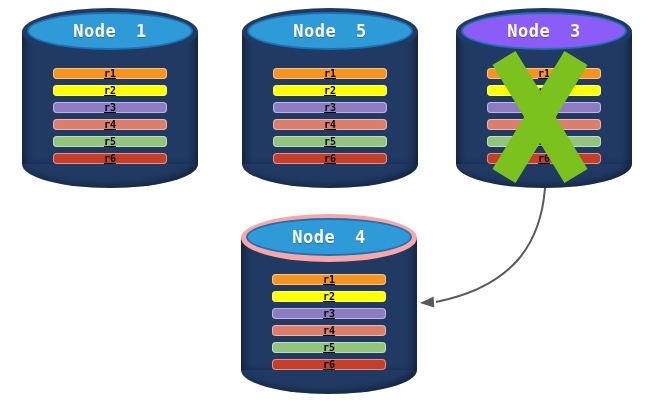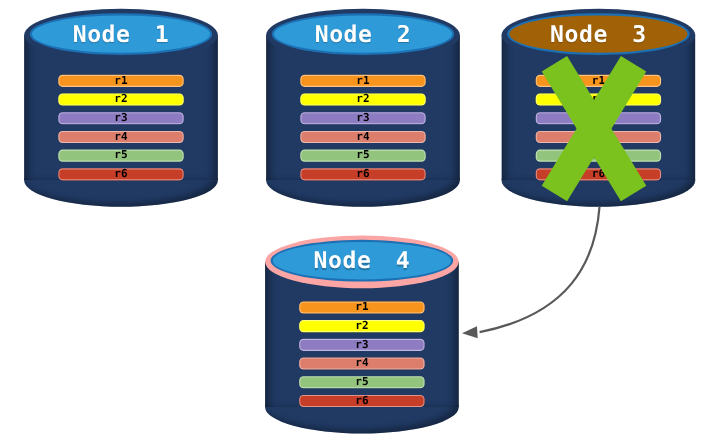--- a/index.html
+++ b/index.html
@@ -33,28 +33,28 @@
   }
   .cyl-top-inner{
     position:absolute;left:5px;right:5px;top:4px;bottom:6px;
     border-radius:50%;
     background:#2E9AD8;
     border:2px solid #1C70B4;
     display:flex;align-items:center;justify-content:center;
   }
   .node-label{
     font-family:"DejaVu Sans Mono","Liberation Mono",monospace;
-    font-weight:bold;font-size:21px;color:#ffffff;
+    font-weight:bold;font-size:17px;color:#ffffff;
     word-spacing:9px;letter-spacing:0.5px;
     text-shadow:0 1px 1px rgba(0,0,0,.25);
     white-space:nowrap;
   }
 
   
-  .rows{position:absolute;left:31px;right:31px;top:60px;}
+  .rows{position:absolute;left:31px;right:31px;top:60px;text-decoration:underline;}
   .row{
     height:11px;margin-bottom:6px;border-radius:4px;
     display:flex;align-items:center;justify-content:center;
     box-shadow:inset 0 0 0 1px rgba(255,255,255,.45);
   }
   .row span{
     font-family:"DejaVu Sans Mono","Liberation Mono",monospace;
     font-weight:bold;font-size:10px;line-height:11px;color:#000000;
   }
 
@@ -94,21 +94,21 @@
           <span>r6</span>
         </div>
     </div>
   </div>
 
   <div class="node" style="left:242px;top:8px;">
     <div class="cyl-bottom" style="background: rgb(32, 58, 100);"></div>
     <div class="cyl-body" style="background: rgb(32, 58, 100);"></div>
     <div class="cyl-top" style="background: rgb(32, 58, 100);">
       <div class="cyl-top-inner" style="background: rgb(46, 154, 216);">
-        <span class="node-label">Node 2</span>
+        <span class="node-label">Node 5</span>
       </div>
     </div>
     <div class="rows">
       <div class="row" style="background: rgb(247, 148, 30);">
           <span>r1</span>
         </div>
       <div class="row" style="background: rgb(255, 255, 0);">
           <span>r2</span>
         </div>
       <div class="row" style="background: rgb(142, 124, 195);">
@@ -123,21 +123,21 @@
       <div class="row" style="background: rgb(198, 61, 40);">
           <span>r6</span>
         </div>
     </div>
   </div>
 
   <div class="node" style="left:456px;top:8px;">
     <div class="cyl-bottom" style="background: rgb(32, 58, 100);"></div>
     <div class="cyl-body" style="background: rgb(32, 58, 100);"></div>
     <div class="cyl-top" style="background: rgb(32, 58, 100);">
-      <div class="cyl-top-inner" style="background: #a16207;">
+      <div class="cyl-top-inner" style="background: #8b5cf6;">
         <span class="node-label">Node 3</span>
       </div>
     </div>
     <div class="rows">
       <div class="row" style="background: rgb(247, 148, 30);">
           <span>r1</span>
         </div>
       <div class="row" style="background: rgb(255, 255, 0);">
           <span>r2</span>
         </div>

